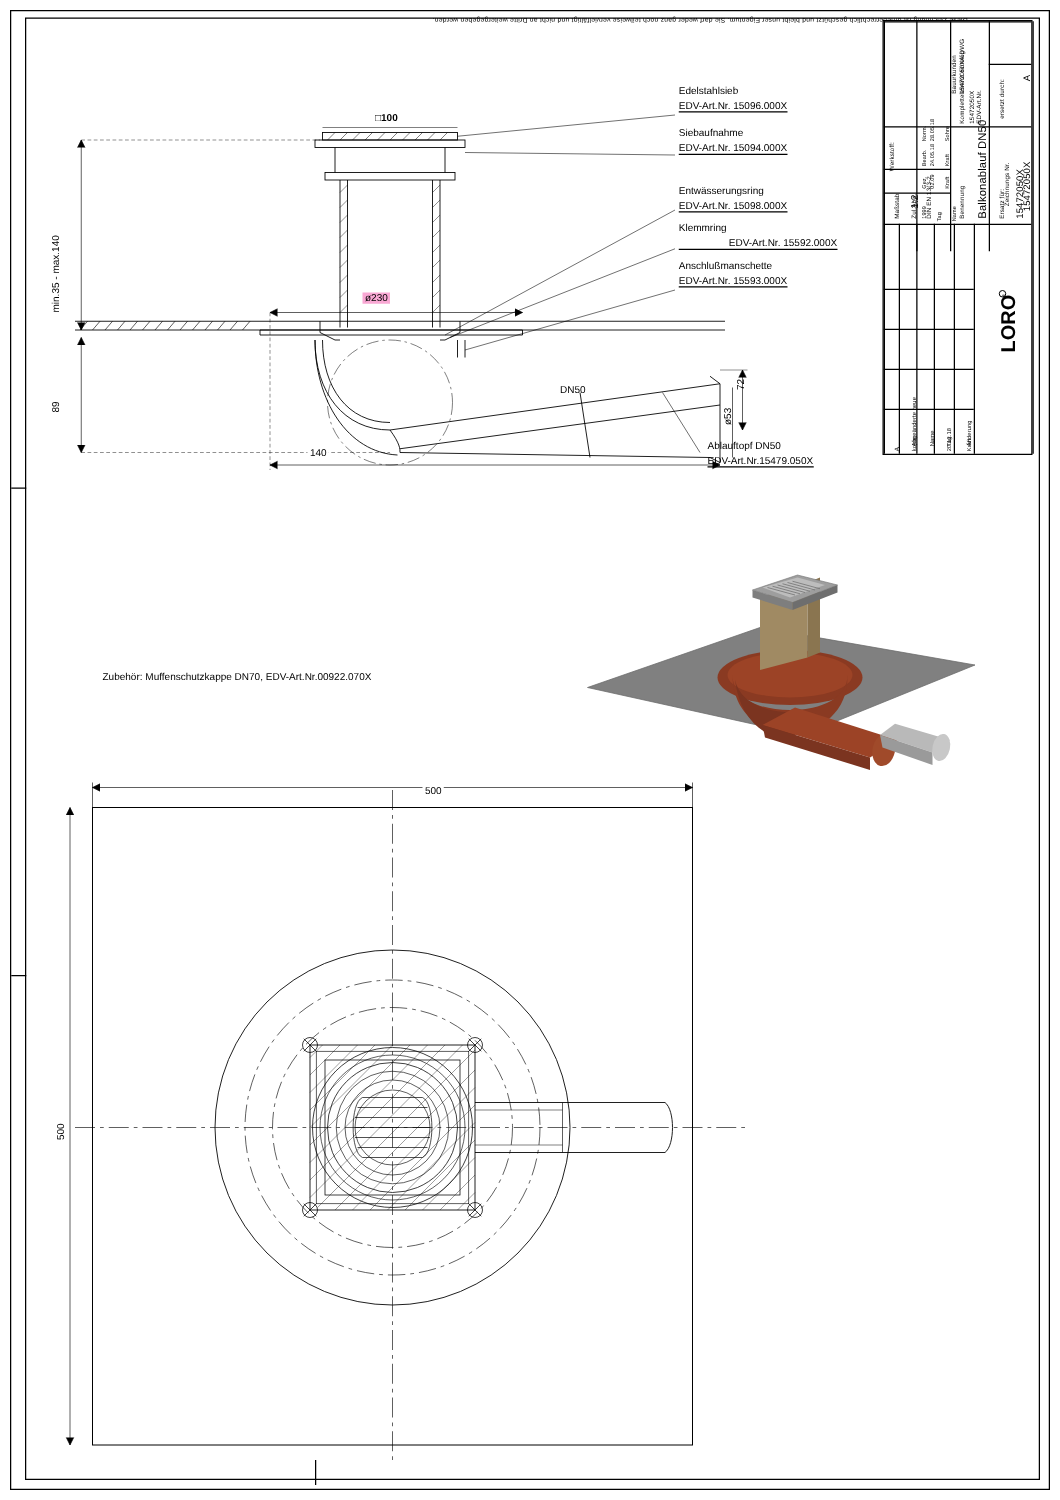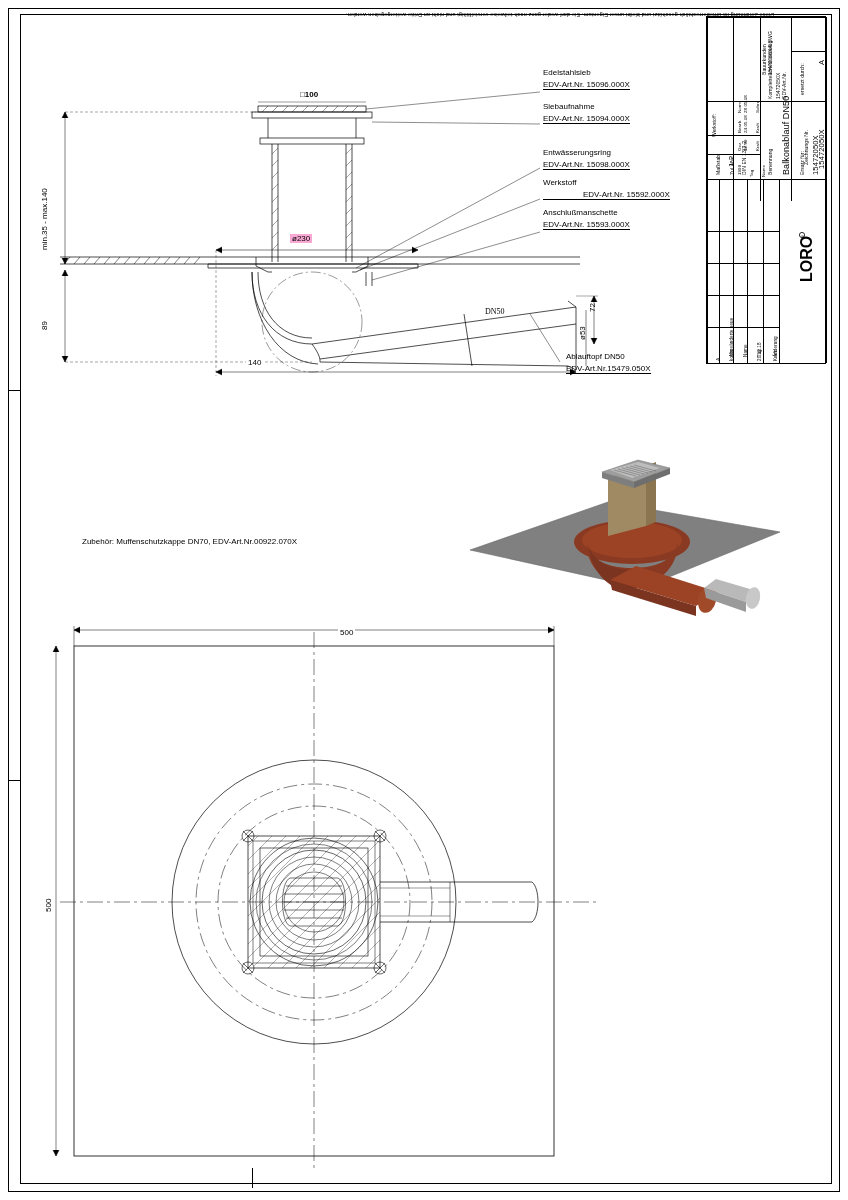--- a/index.html
+++ b/index.html
@@ -186,29 +186,29 @@
     </svg>
   </div>
 
   <div class="lbl" style="left:300px;top:90px;font-weight:bold;">□100</div>
   <div class="lbl r" style="left:40px;top:250px;">min.35 - max.140</div>
   <div class="lbl r" style="left:40px;top:330px;">89</div>
   <div class="lbl" style="left:290px;top:234px;background:#f9a8d4;padding:0 2px;">ø230</div>
   <div class="lbl r" style="left:588px;top:312px;">72</div>
   <div class="lbl r" style="left:578px;top:340px;">ø53</div>
   <div class="lbl" style="left:246px;top:358px;background:#fff;padding:0 2px;">140</div>
-  <div class="lbl" style="left:485px;top:307px;font-family:Liberation Serif, serif;">DN50</div>
+  <div class="lbl" style="left:448px;top:307px;">DN50</div>
 
   <div class="lbl" style="left:543px;top:68px;">Edelstahlsieb</div>
   <div class="lbl" style="left:543px;top:80px;border-bottom:1px solid #000;">EDV-Art.Nr. 15096.000X</div>
   <div class="lbl" style="left:543px;top:102px;">Siebaufnahme</div>
   <div class="lbl" style="left:543px;top:114px;border-bottom:1px solid #000;">EDV-Art.Nr. 15094.000X</div>
   <div class="lbl" style="left:543px;top:148px;">Entwässerungsring</div>
   <div class="lbl" style="left:543px;top:160px;border-bottom:1px solid #000;">EDV-Art.Nr. 15098.000X</div>
-  <div class="lbl" style="left:543px;top:178px;">Werkstoff</div>
+  <div class="lbl" style="left:543px;top:178px;">Klemmring</div>
   <div class="lbl" style="left:543px;top:190px;border-bottom:1px solid #000;padding-left:40px;">EDV-Art.Nr. 15592.000X</div>
   <div class="lbl" style="left:543px;top:208px;">Anschlußmanschette</div>
   <div class="lbl" style="left:543px;top:220px;border-bottom:1px solid #000;">EDV-Art.Nr. 15593.000X</div>
   <div class="lbl" style="left:566px;top:352px;">Ablauftopf  DN50</div>
   <div class="lbl" style="left:566px;top:364px;border-bottom:1px solid #000;">EDV-Art.Nr.15479.050X</div>
 
   <div class="lbl" style="left:82px;top:537px;">Zubehör:  Muffenschutzkappe DN70, EDV-Art.Nr.00922.070X</div>
 
   <div class="photo">
     <svg width="330" height="180" viewBox="0 0 330 180">

